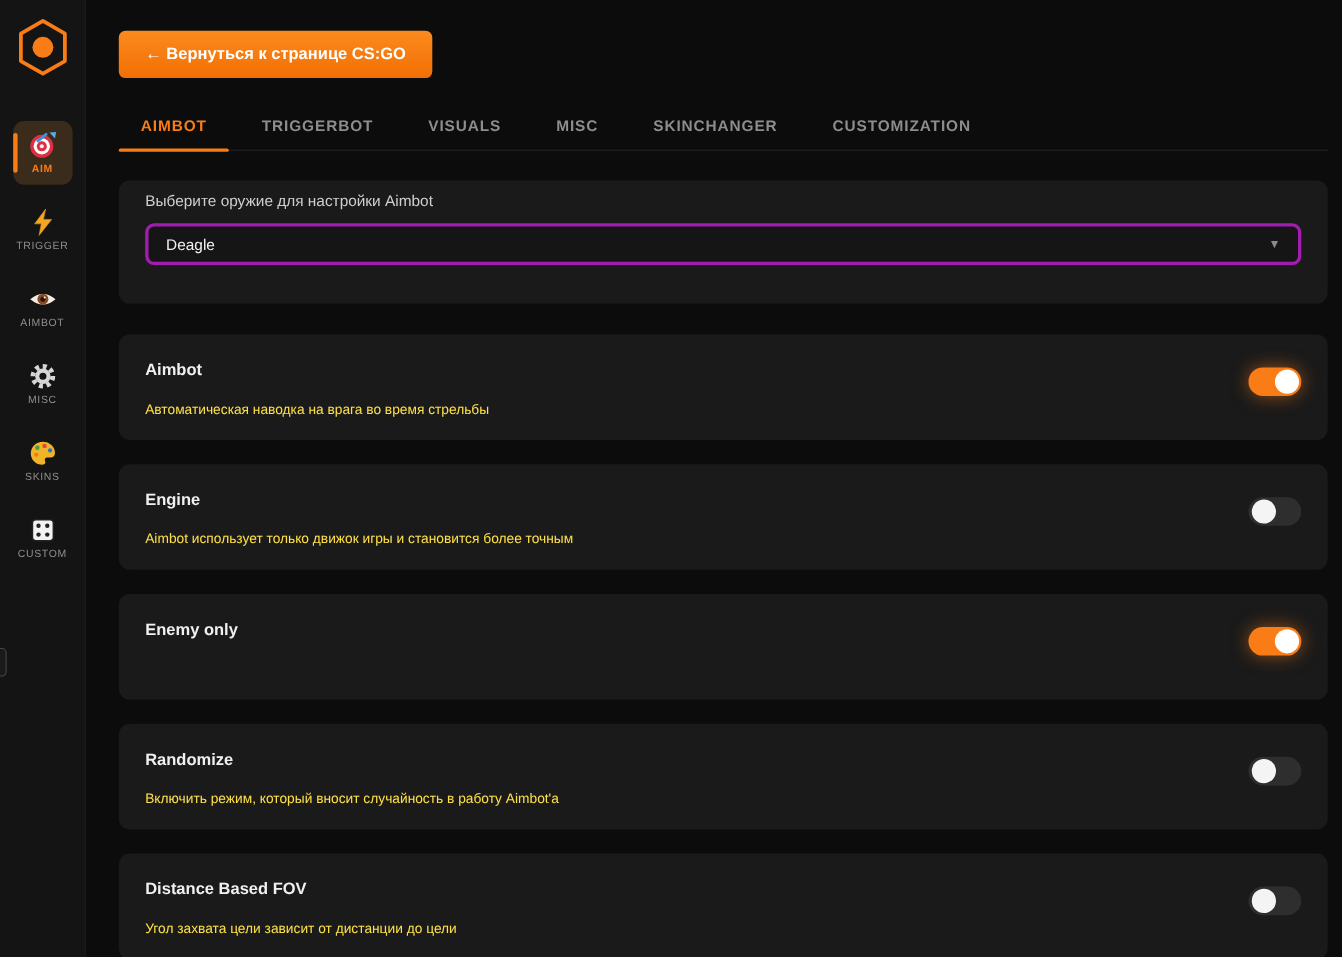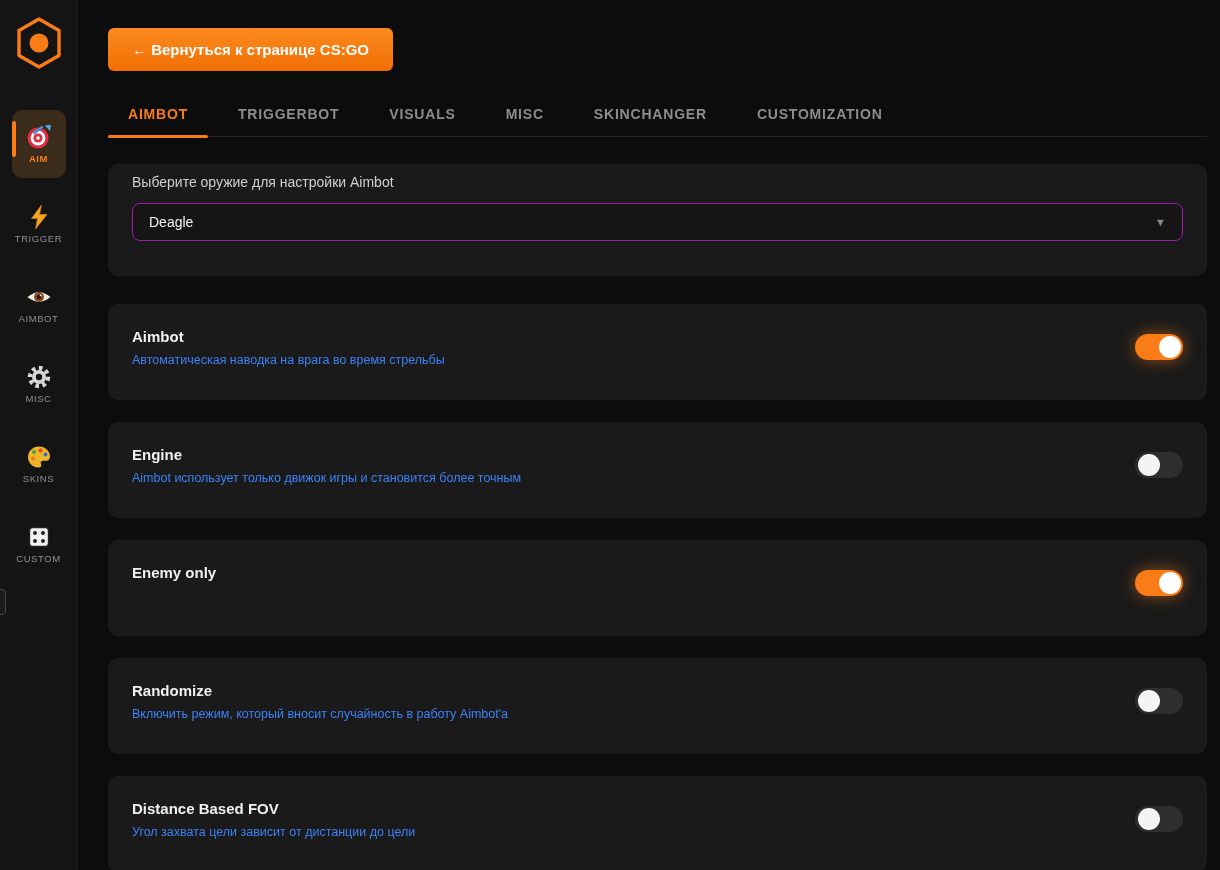--- a/index.html
+++ b/index.html
@@ -15,21 +15,21 @@
   .sidebar {
     position: absolute; left: 0; top: 0; bottom: 0; width: 78px;
     background: #141414;
     border-right: 1px solid #1d1d1d;
     display: flex; flex-direction: column; align-items: center;
   }
   .logo { margin-top: 14px; width: 52px; height: 58px; display: flex; align-items: center; justify-content: center; }
   .nav { margin-top: 38px; display: flex; flex-direction: column; align-items: center; }
   .nav-item {
     position: relative;
-    width: 54px; height: 68px; margin-bottom: 12px;
+    width: 54px; height: 58px; margin-bottom: 12px;
     display: flex; flex-direction: column; align-items: center; justify-content: center;
     border-radius: 10px;
     cursor: pointer;
   }
   .nav-item .nav-label {
     margin-top: 3px;
     font-size: 9.5px; letter-spacing: .6px; color: #8f8f8f;
   }
   .nav-item.active { background: #3a2b1b; }
   .nav-item.active .nav-label { color: #f97c16; font-weight: 700; }
@@ -68,31 +68,31 @@
 
   .card {
     background: #1a1a1a; border-radius: 10px;
     position: relative;
   }
   .weapon-card { margin-top: 27px; height: 112px; padding: 10px 24px; }
   .weapon-label { font-size: 14px; color: #cfcfcf; }
   .weapon-select {
     margin-top: 13px; height: 38px;
     background: #151515;
-    border: 1px solid #a21caf; border-radius: 8px;
+    border: 3px solid #a21caf; border-radius: 8px;
     display: flex; align-items: center;
     padding: 0 16px; cursor: pointer;
   }
   .weapon-select .value { font-size: 14px; color: #f2f2f2; flex: 1; }
   .weapon-select .arrow { color: #8a8a8a; font-size: 11px; }
 
   .setting-card { margin-top: 22px; height: 96px; padding: 24px 24px; }
   .setting-card.first { margin-top: 28px; }
   .setting-title { font-size: 15px; font-weight: 700; color: #f0f0f0; }
-  .setting-desc { margin-top: 8px; font-size: 12.5px; color: #3b82f6; }
+  .setting-desc { margin-top: 20px; font-size: 12.5px; color: #fde047; }
 
   .toggle {
     position: absolute; right: 24px; top: 30px;
     width: 48px; height: 26px; border-radius: 13px;
     cursor: pointer;
   }
   .toggle .knob {
     position: absolute; top: 2px; width: 22px; height: 22px;
     border-radius: 50%; background: #ffffff;
   }

